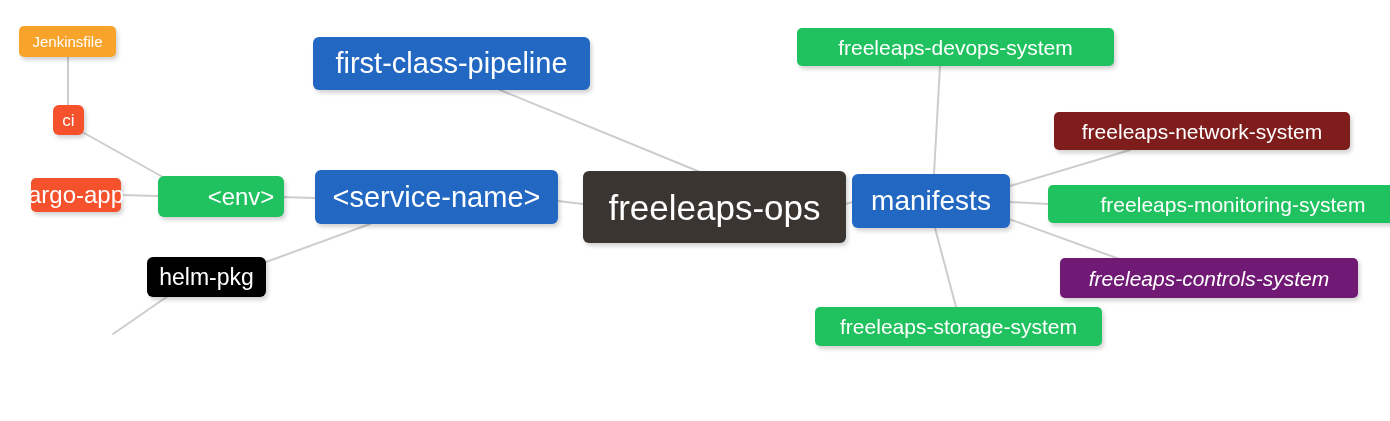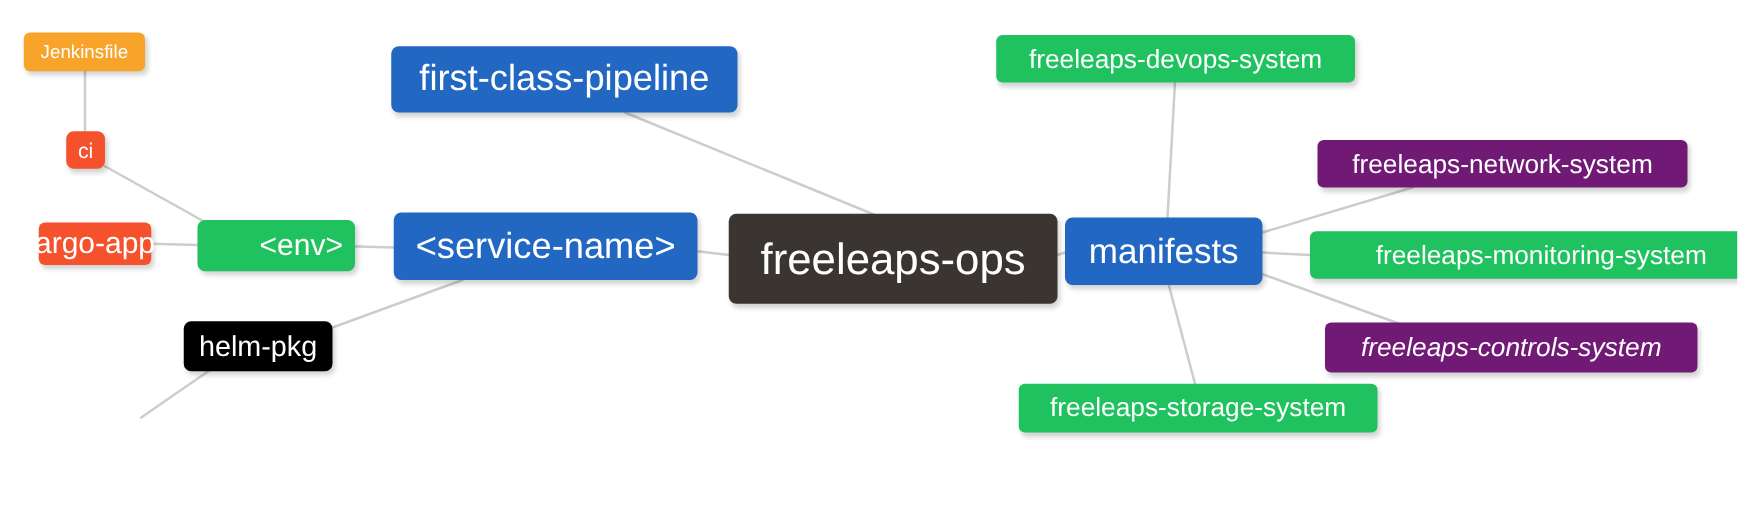--- a/index.html
+++ b/index.html
@@ -40,21 +40,21 @@
   #n-jenkinsfile   { left: 19px;   top: 26px;  width: 97px;  height: 31px; font-size: 15px; }
   #n-ci            { left: 53px;   top: 105px; width: 31px;  height: 30px; font-size: 17px; }
   #n-argo-app      { left: 31px;   top: 178px; width: 90px;  height: 34px; font-size: 24px; }
   #n-env           { left: 158px;  top: 176px; width: 86px;  height: 41px; font-size: 24px; }
   #n-helm-pkg      { left: 147px;  top: 257px; width: 119px; height: 40px; font-size: 23px; }
   #n-values-yaml   { left: 8px;    top: 333px; width: 170px; height: 37px; font-size: 20px; }
   #n-pipeline      { left: 313px;  top: 37px;  width: 277px; height: 53px; font-size: 29px; }
   #n-service-name  { left: 315px;  top: 170px; width: 243px; height: 54px; font-size: 29px; }
   #n-freeleaps-ops { left: 583px;  top: 171px; width: 263px; height: 72px; font-size: 35px; }
   #n-manifests     { left: 852px;  top: 174px; width: 158px; height: 54px; font-size: 28px; }
-  #n-devops        { left: 797px;  top: 28px;  width: 287px; height: 38px; font-size: 21px; }
+  #n-devops        { left: 797px;  top: 28px;  width: 317px; height: 38px; font-size: 21px; }
   #n-network       { left: 1054px; top: 112px; width: 296px; height: 38px; font-size: 21px; }
   #n-monitoring    { left: 1048px; top: 185px; width: 330px; height: 38px; font-size: 21px; }
   #n-controls      { left: 1060px; top: 258px; width: 298px; height: 40px; font-size: 21px; }
   #n-storage       { left: 815px;  top: 307px; width: 287px; height: 39px; font-size: 21px; }
 </style>
 </head>
 <body>
 
 <div class="canvas">
 
@@ -78,18 +78,18 @@
   <div class="node r5" id="n-jenkinsfile" style="background-color: rgb(248, 164, 43);">Jenkinsfile</div>
   <div class="node r6" id="n-ci" style="background-color: rgb(244, 81, 44);">ci</div>
   <div class="node r5" id="n-argo-app" style="background-color: rgb(244, 81, 44);">argo-app</div>
   <div class="node r6" id="n-env" style="background-color: rgb(32, 194, 95); padding-left: 40px;">&lt;env&gt;</div>
   <div class="node r6" id="n-helm-pkg" style="background-color: #000000;">helm-pkg</div>
   <div class="node r6" id="n-pipeline" style="background-color: rgb(34, 104, 195);">first-class-pipeline</div>
   <div class="node r6" id="n-service-name" style="background-color: rgb(34, 104, 195);">&lt;service-name&gt;</div>
   <div class="node r6" id="n-freeleaps-ops" style="background-color: rgb(58, 53, 49);">freeleaps-ops</div>
   <div class="node r6" id="n-manifests" style="background-color: rgb(34, 104, 195);">manifests</div>
   <div class="node r5" id="n-devops" style="background-color: rgb(32, 194, 95);">freeleaps-devops-system</div>
-  <div class="node r5" id="n-network" style="background-color: #701a75;">freeleaps-network-system</div>
+  <div class="node r5" id="n-network" style="background-color: #7f1d1d;">freeleaps-network-system</div>
   <div class="node r5" id="n-monitoring" style="background-color: rgb(32, 194, 95); padding-left: 20px;">freeleaps-monitoring-system</div>
   <div class="node r5" id="n-controls" style="background-color: #701a75; font-style: italic;">freeleaps-controls-system</div>
   <div class="node r5" id="n-storage" style="background-color: rgb(32, 194, 95);">freeleaps-storage-system</div>
 
 </div>
 
 </body></html>

